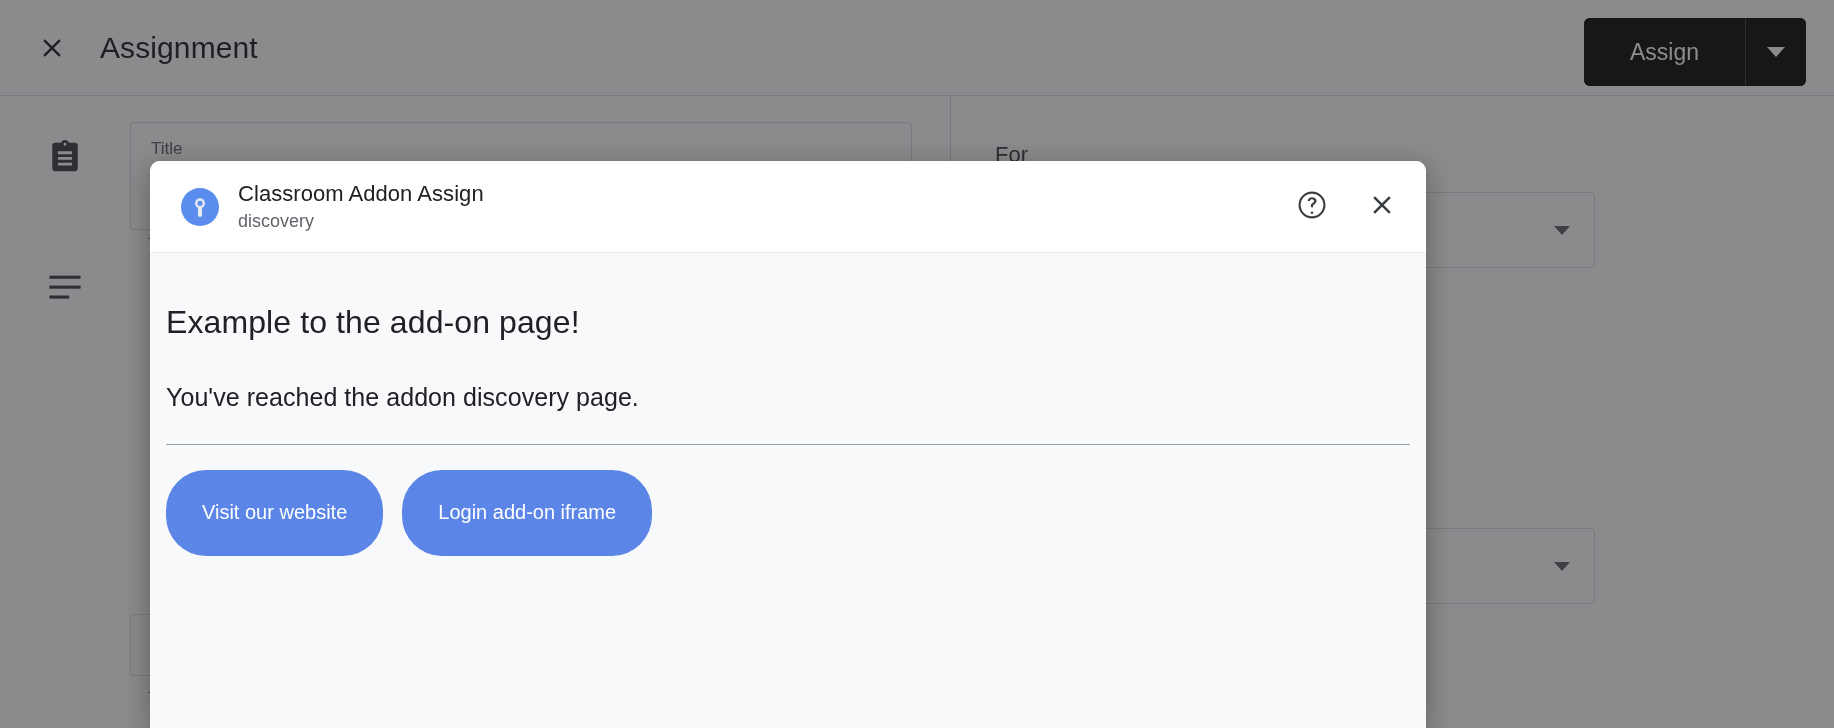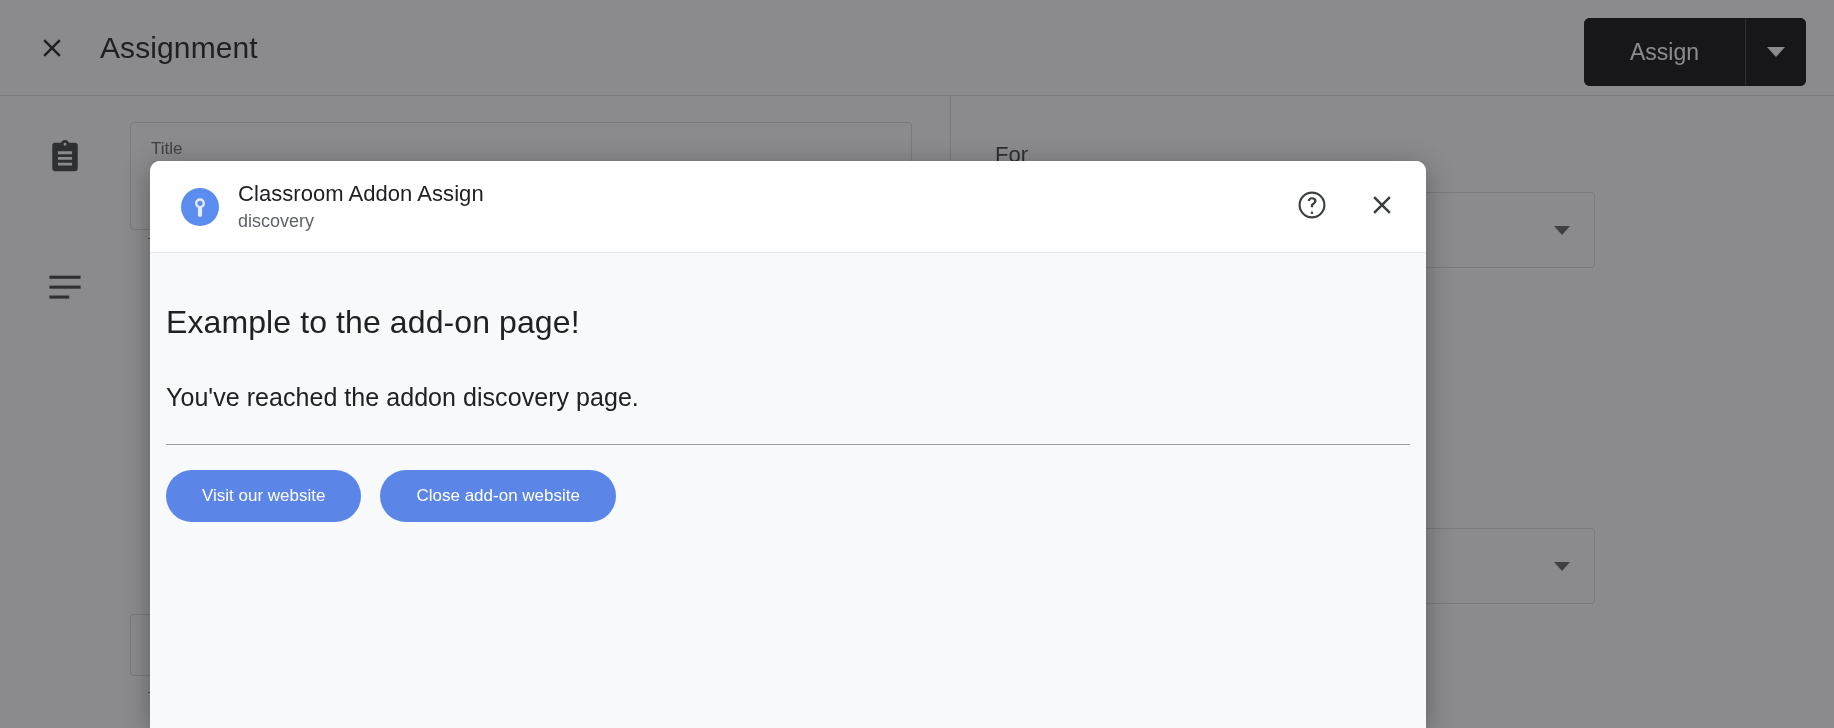--- a/index.html
+++ b/index.html
@@ -255,22 +255,22 @@
   .frame-buttons {
     margin-top: 25px;
     display: flex; gap: 19px;
   }
   .pill-btn {
     background: #5b86e8;
     color: #ffffff;
     border: none;
     border-radius: 40px;
     font-family: "Liberation Sans", sans-serif;
-    font-size: 17px;
-    padding: 16px 36px;
+    font-size: 20px;
+    padding: 31px 36px;
     line-height: 1.18;
     white-space: nowrap;
   }
 </style>
 </head>
 <body>
 
 <div id="page-root">
 
   <div class="cr-topbar">
@@ -375,20 +375,20 @@
 
     <div class="dlg-frame">
 
 
       <div class="frame-body">
         <h1 class="frame-h1">Example to the add-on page!</h1>
         <p class="frame-p">You've reached the addon discovery page.</p>
         <hr class="frame-hr">
         <div class="frame-buttons">
           <button class="pill-btn">Visit our website</button>
-          <button class="pill-btn">Close add-on website</button>
+          <button class="pill-btn">Login add-on iframe</button>
         </div>
       </div>
 
     </div>
   </div>
 
 </div>
 
 </body></html>

